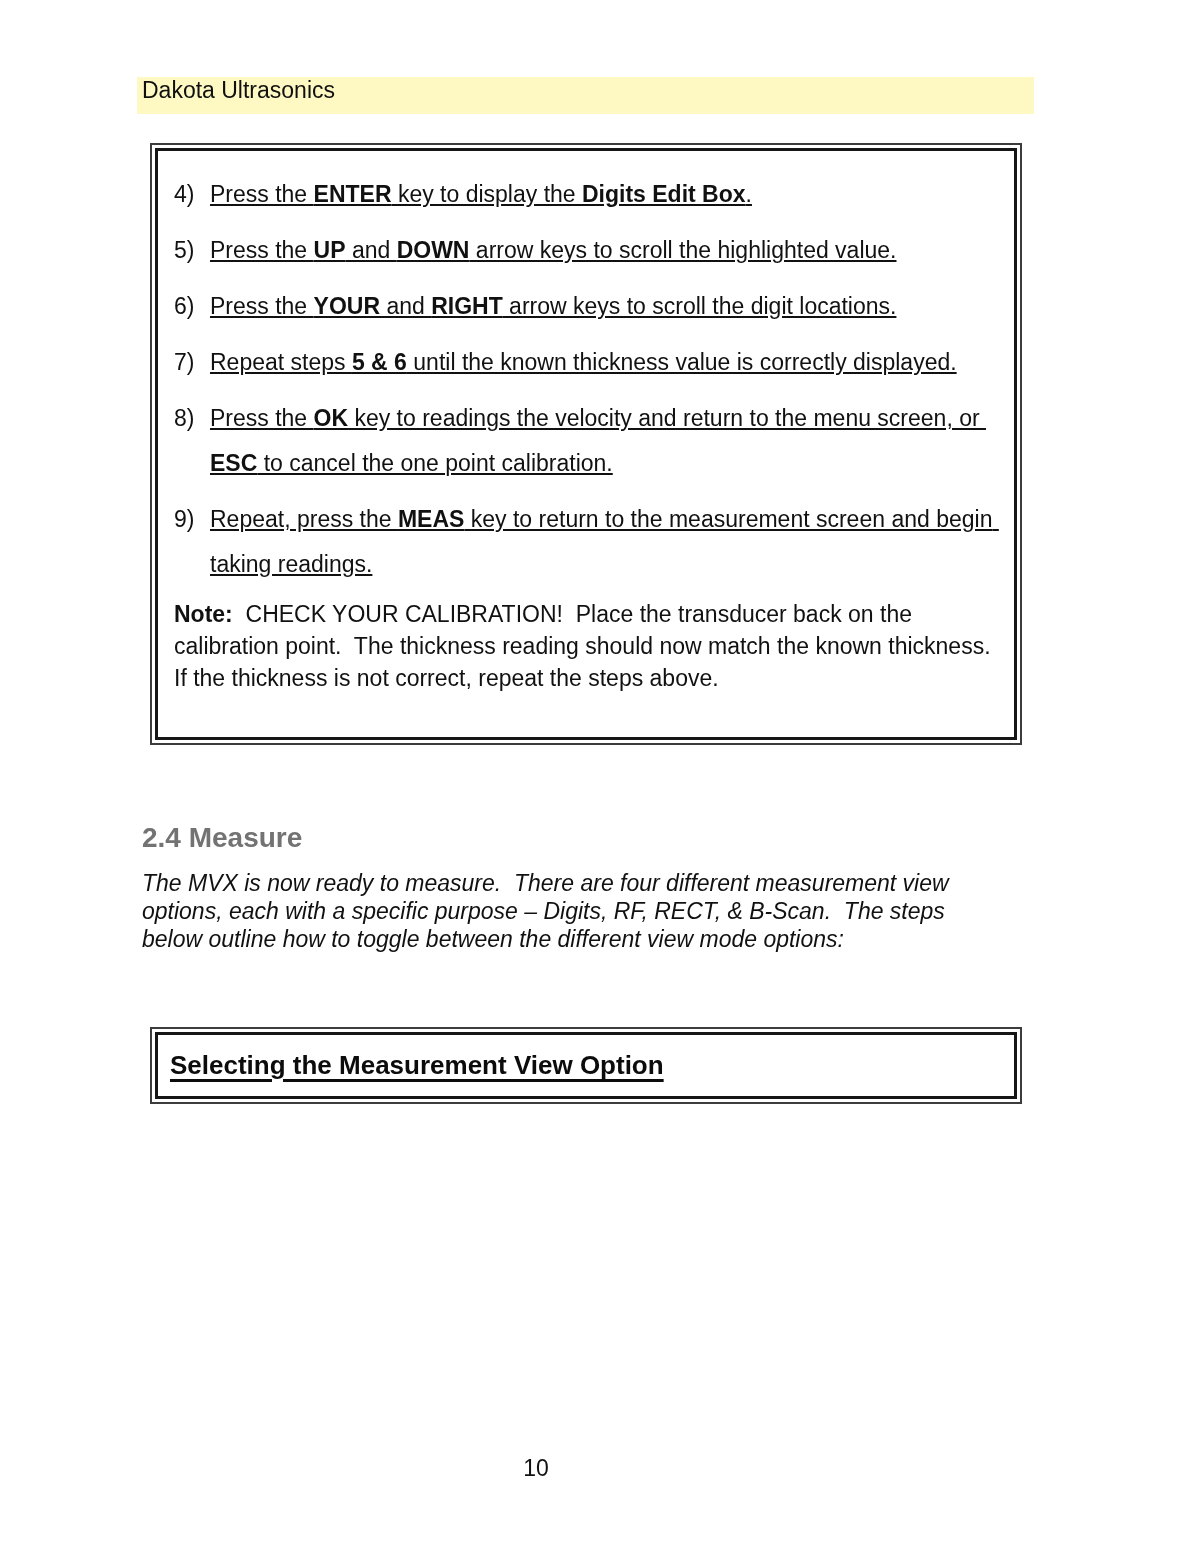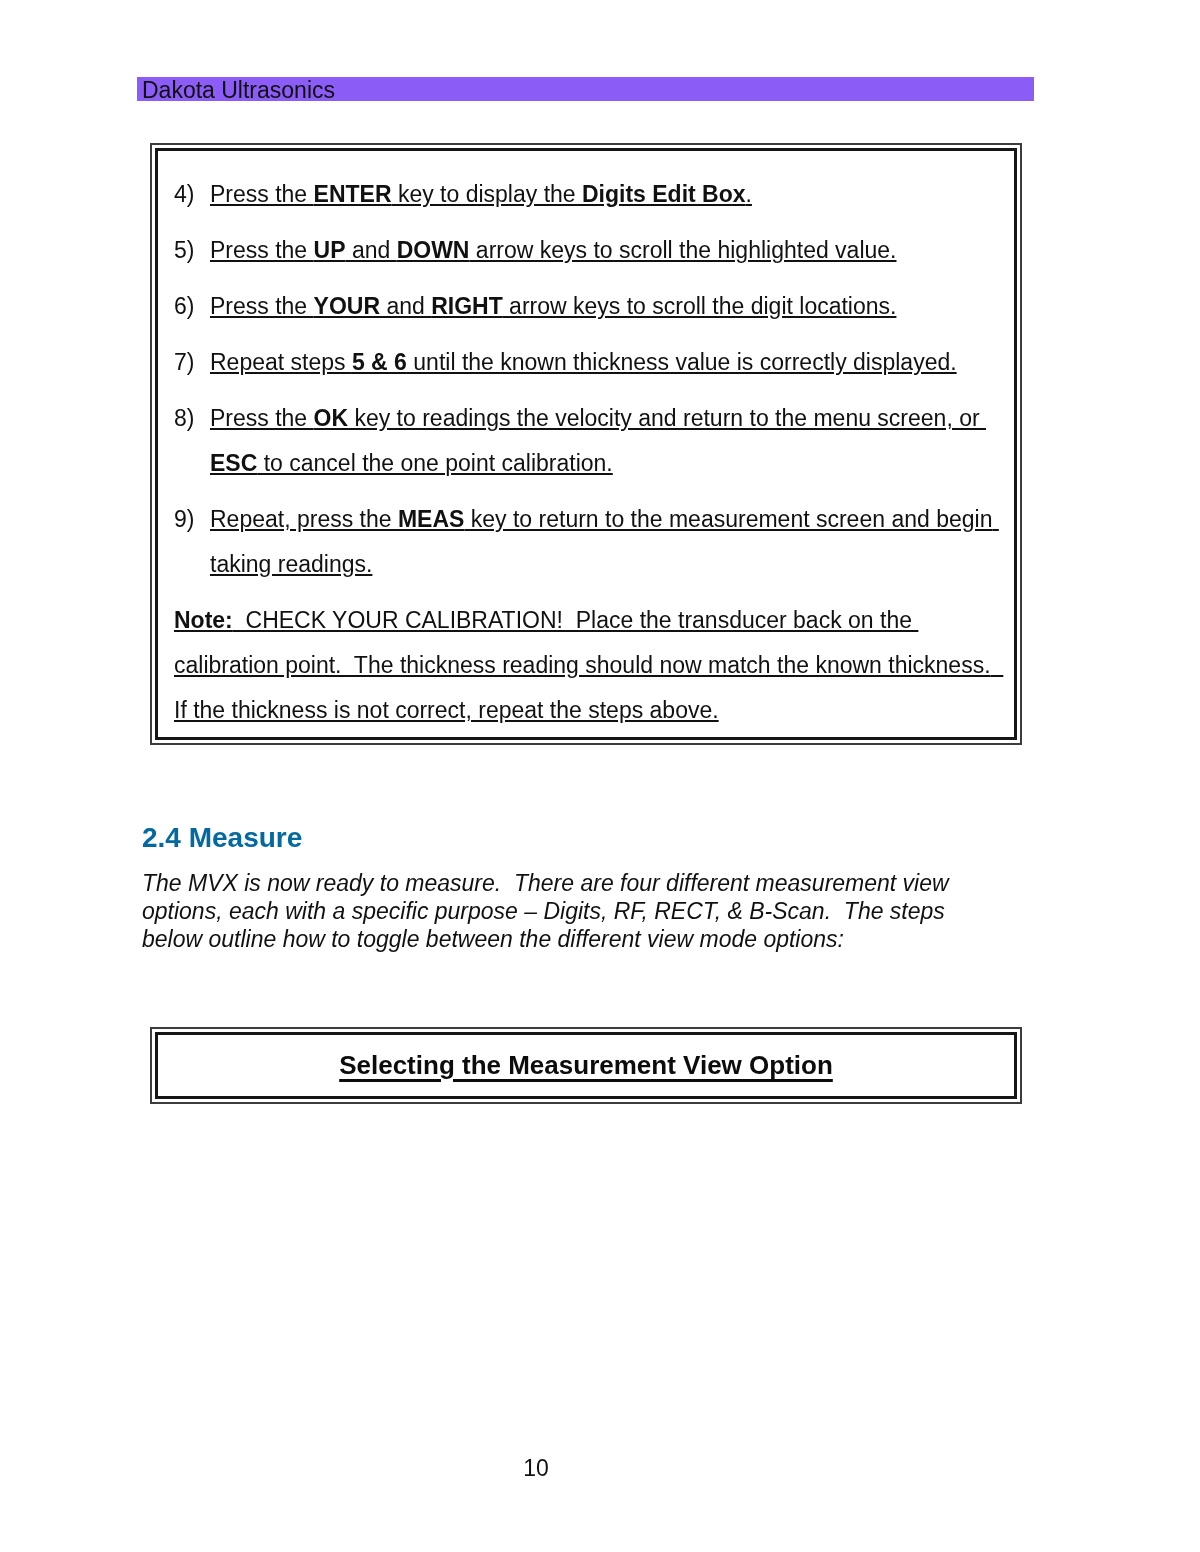--- a/index.html
+++ b/index.html
@@ -5,22 +5,22 @@
   * { margin: 0; padding: 0; box-sizing: border-box; }
   html, body { background: #ffffff; }
   body {
     width: 1200px; height: 1552px;
     position: relative;
     font-family: "Liberation Sans", sans-serif;
     color: #111111;
   }
   .header-bar {
     position: absolute; left: 137px; top: 77px;
-    width: 897px; height: 24px;
-    background: #8b5cf6;
+    width: 897px; height: 37px;
+    background: #fef9c3;
     font-size: 23px; line-height: 27px;
     padding-left: 5px;
     color: #101010;
   }
   
   .dbox {
     position: absolute;
     border: 2px solid #3c3c3c;
     padding: 3px;
     background: #ffffff;
@@ -32,39 +32,38 @@
   .steps-box { left: 150px; top: 143px; width: 872px; height: 602px; }
   .steps-inner { padding: 21px 16px 0 16px; }
   .step {
     display: flex;
     font-size: 23px; line-height: 45px;
     margin-bottom: 11px;
   }
   .step-num { width: 36px; flex: 0 0 36px; }
   .step-text { white-space: pre-wrap; flex: 1 1 auto; text-decoration: underline; }
   .note {
-    font-size: 23px; line-height: 45px;
+    font-size: 23px; line-height: 32px;
     white-space: pre-wrap;
-    text-decoration: underline;
   }
   .measure-section {
     position: absolute; left: 142px; top: 822px; width: 836px;
   }
   .measure-section .heading {
-    font-size: 28px; font-weight: bold; color: #0369a1;
+    font-size: 28px; font-weight: bold; color: #737373;
     margin-bottom: 15px;
   }
   .measure-section .body {
     font-size: 23px; line-height: 28px;
     white-space: pre-wrap;
     font-style: italic;
   }
   .title-box { left: 150px; top: 1027px; width: 872px; height: 77px; }
   .title-inner {
-    display: flex; align-items: center; justify-content: center;
+    display: flex; align-items: center;  padding-left: 12px;
   }
   .box-title {
     font-size: 26px; font-weight: bold;
     text-decoration: underline;
     text-decoration-thickness: 3px;
     text-underline-offset: 5px;
     color: #0c0c0c;
   }
   .page-number {
     position: absolute; left: 0; top: 1455px;

